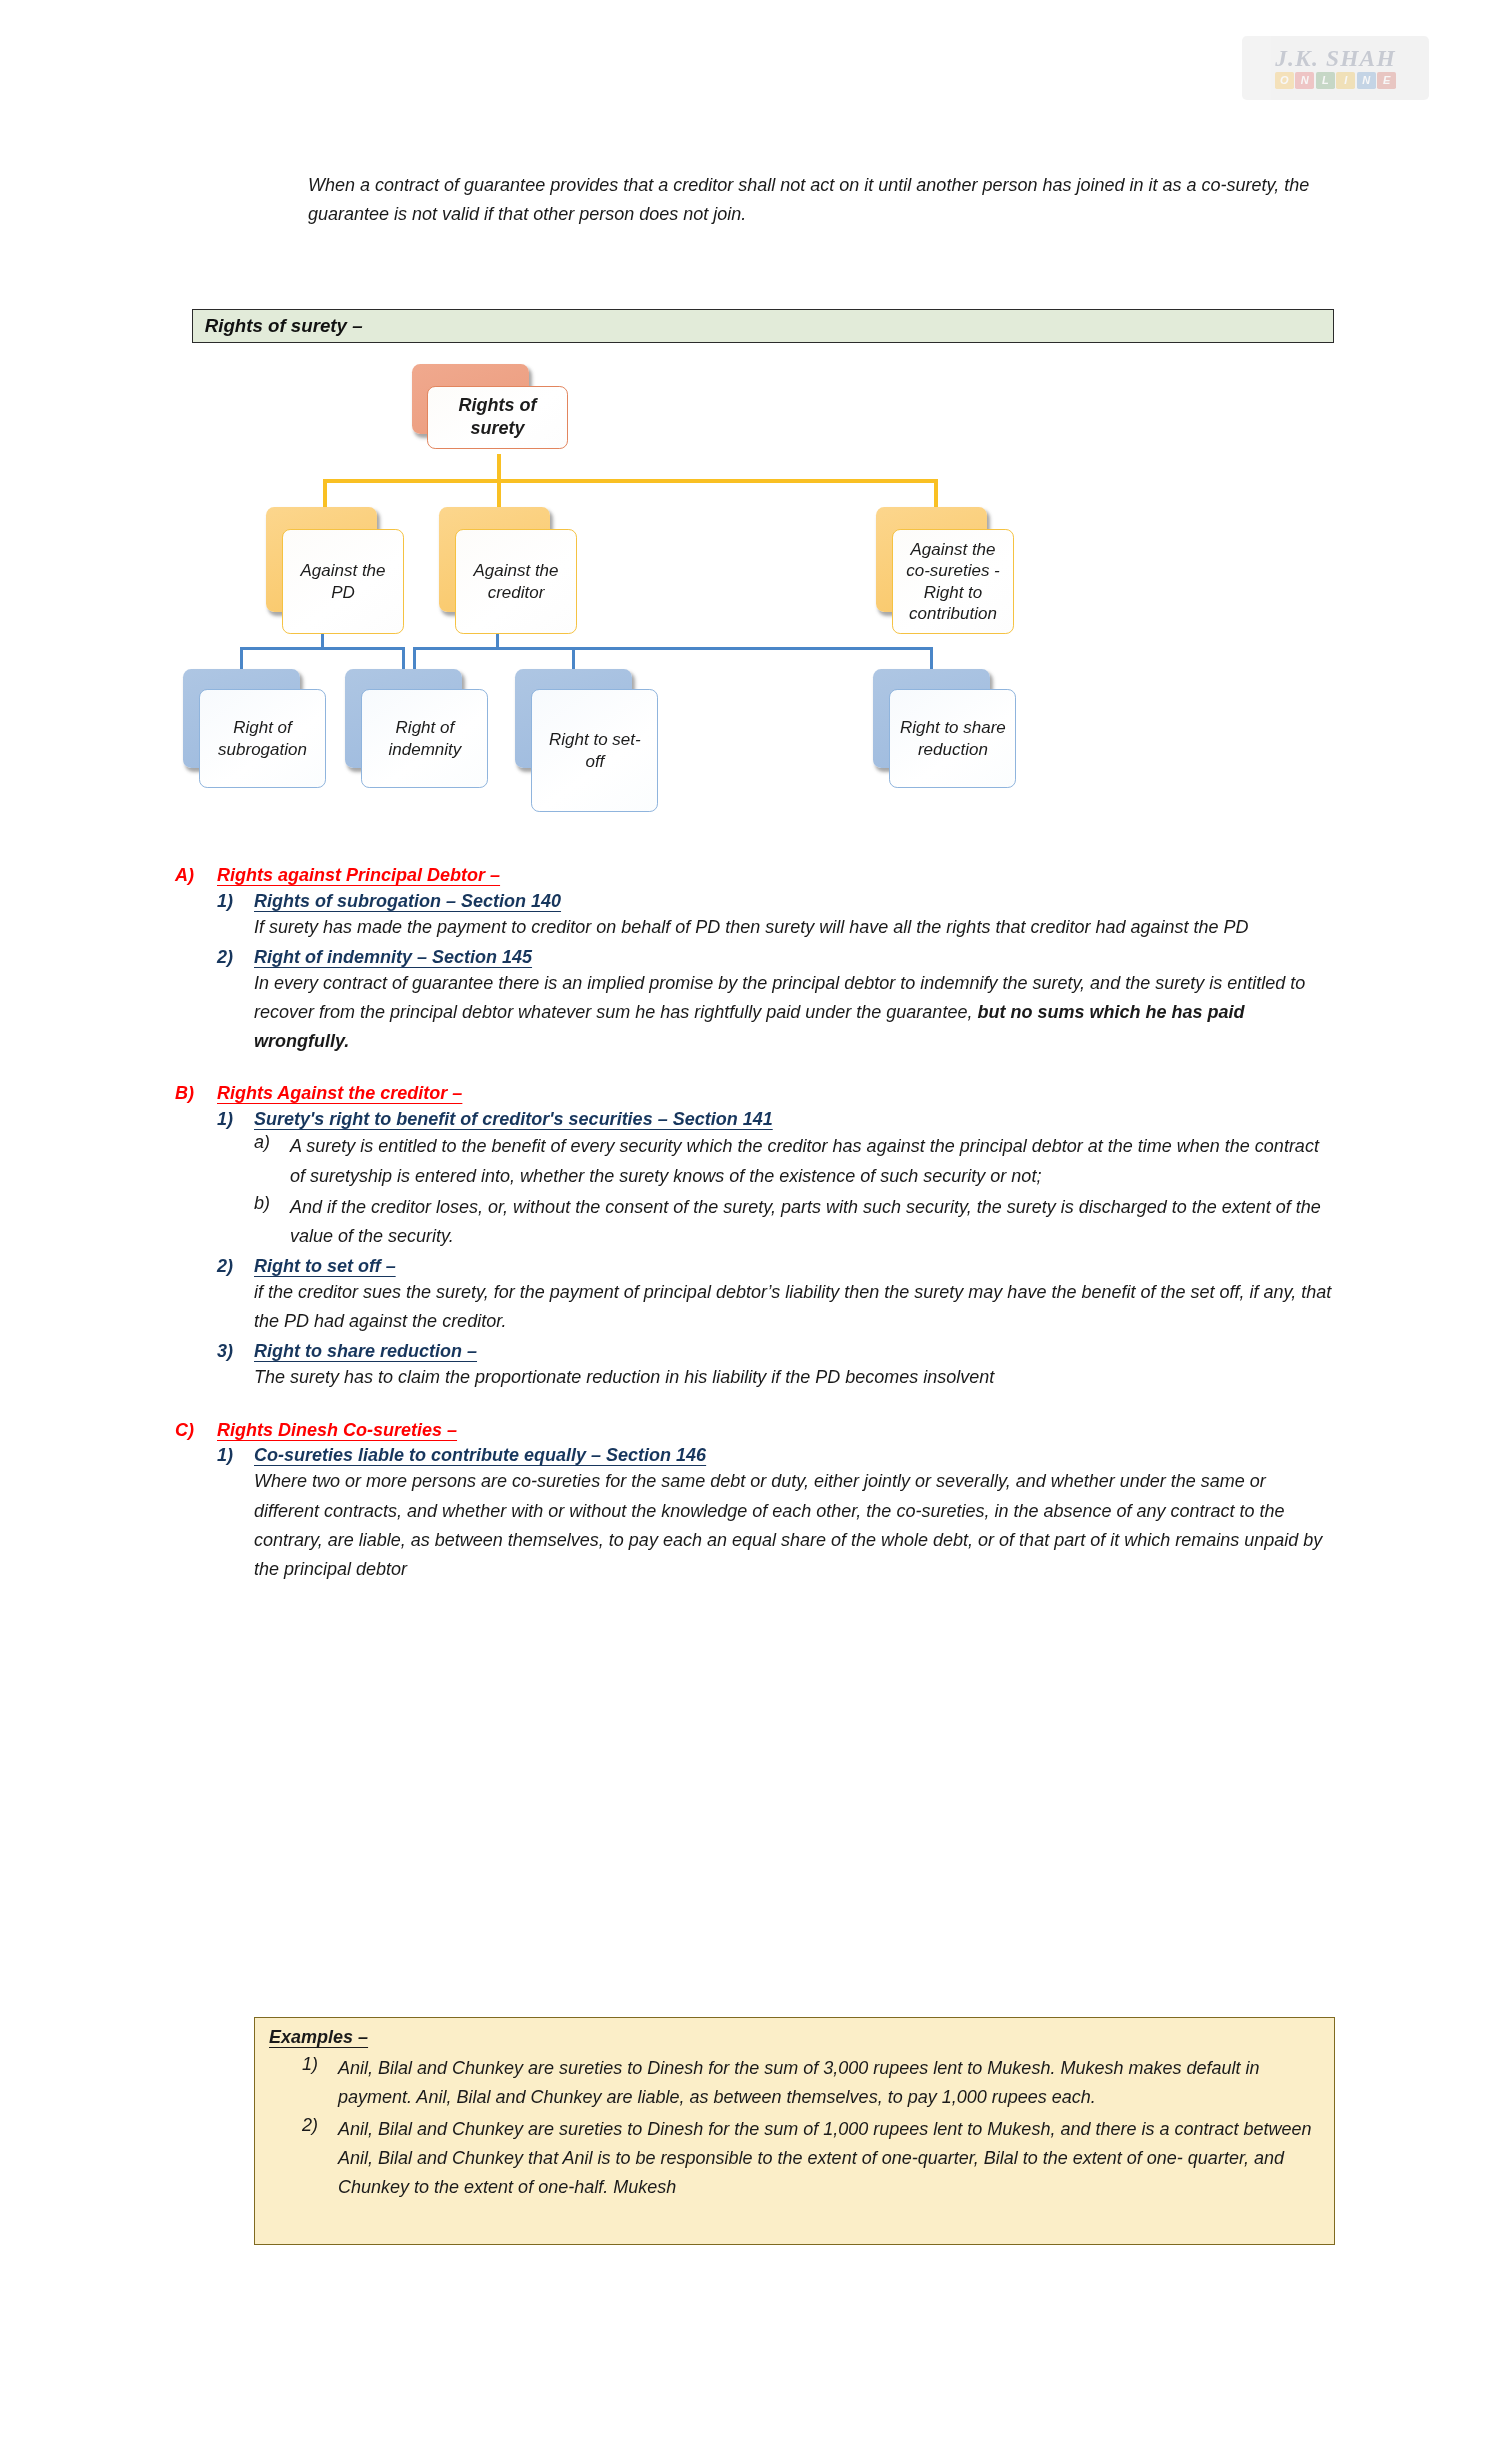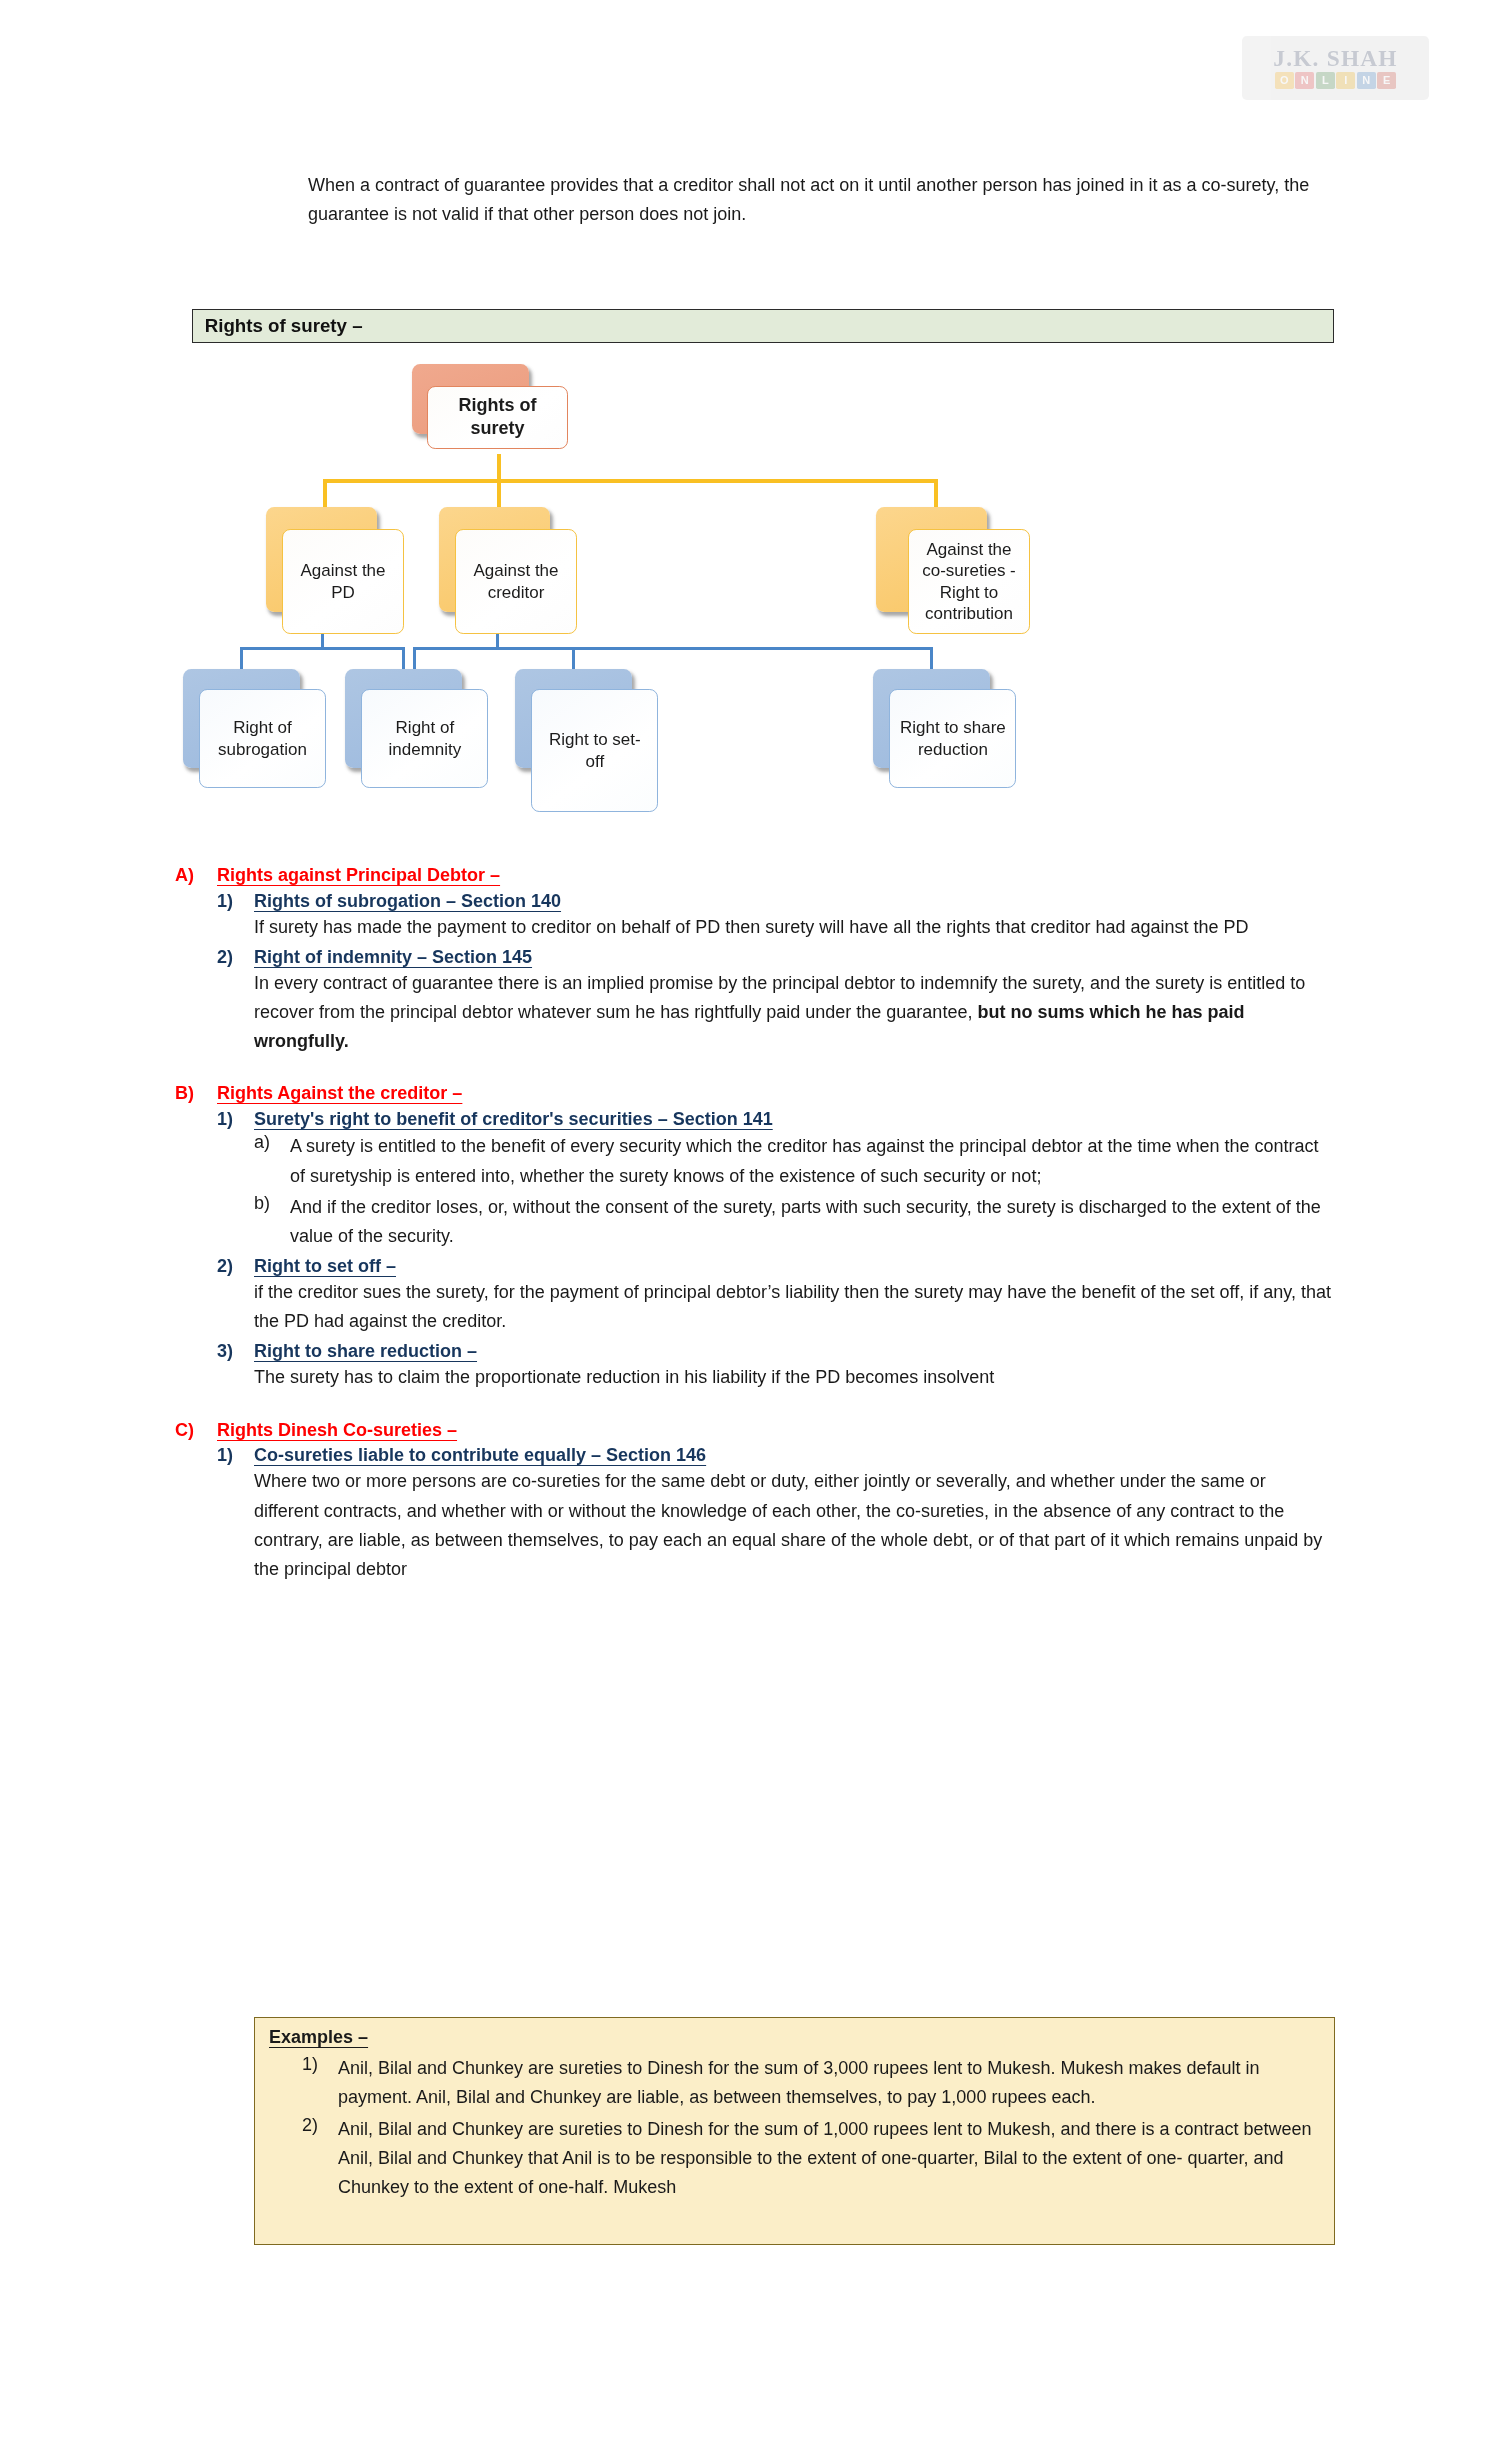--- a/index.html
+++ b/index.html
@@ -8,20 +8,21 @@
     background:#ffffff;
     font-family:"Liberation Sans", sans-serif;
     -webkit-font-smoothing:antialiased;
   }
   .page{
     position:relative;
     width:1496px;
     height:2462px;
     background:#ffffff;
     overflow:hidden;
+    font-style:italic;
   }
 
   
   .logo{
     position:absolute;
     left:1242px; top:36px;
     width:187px; height:64px;
     background:#e9e9e9;
     border-radius:4.7px;
     opacity:.55;
@@ -244,21 +245,21 @@
 
     <div class="node lvl2" style="left:264px;top:151px;width:175px;height:134px;">
       <div class="shadowbox" style="width:111px;height:105px;"></div>
       <div class="frontbox" style="left:16px;top:22px;width:122px;height:105px;">
         <span class="label">Against the creditor</span>
       </div>
     </div>
 
     <div class="node lvl2" style="left:701px;top:151px;width:181px;height:134px;">
       <div class="shadowbox" style="width:111px;height:105px;"></div>
-      <div class="frontbox" style="left:32px;top:22px;width:122px;height:105px;">
+      <div class="frontbox" style="left:16px;top:22px;width:122px;height:105px;">
         <span class="label">Against the co-sureties - Right to contribution</span>
       </div>
     </div>
 
     <div class="node lvl3" style="left:7.6px;top:313px;width:175px;height:146px;">
       <div class="shadowbox" style="width:117px;height:99px;"></div>
       <div class="frontbox" style="left:16.4px;top:20.4px;width:127px;height:99px;">
         <span class="label">Right of subrogation</span>
       </div>
     </div>

